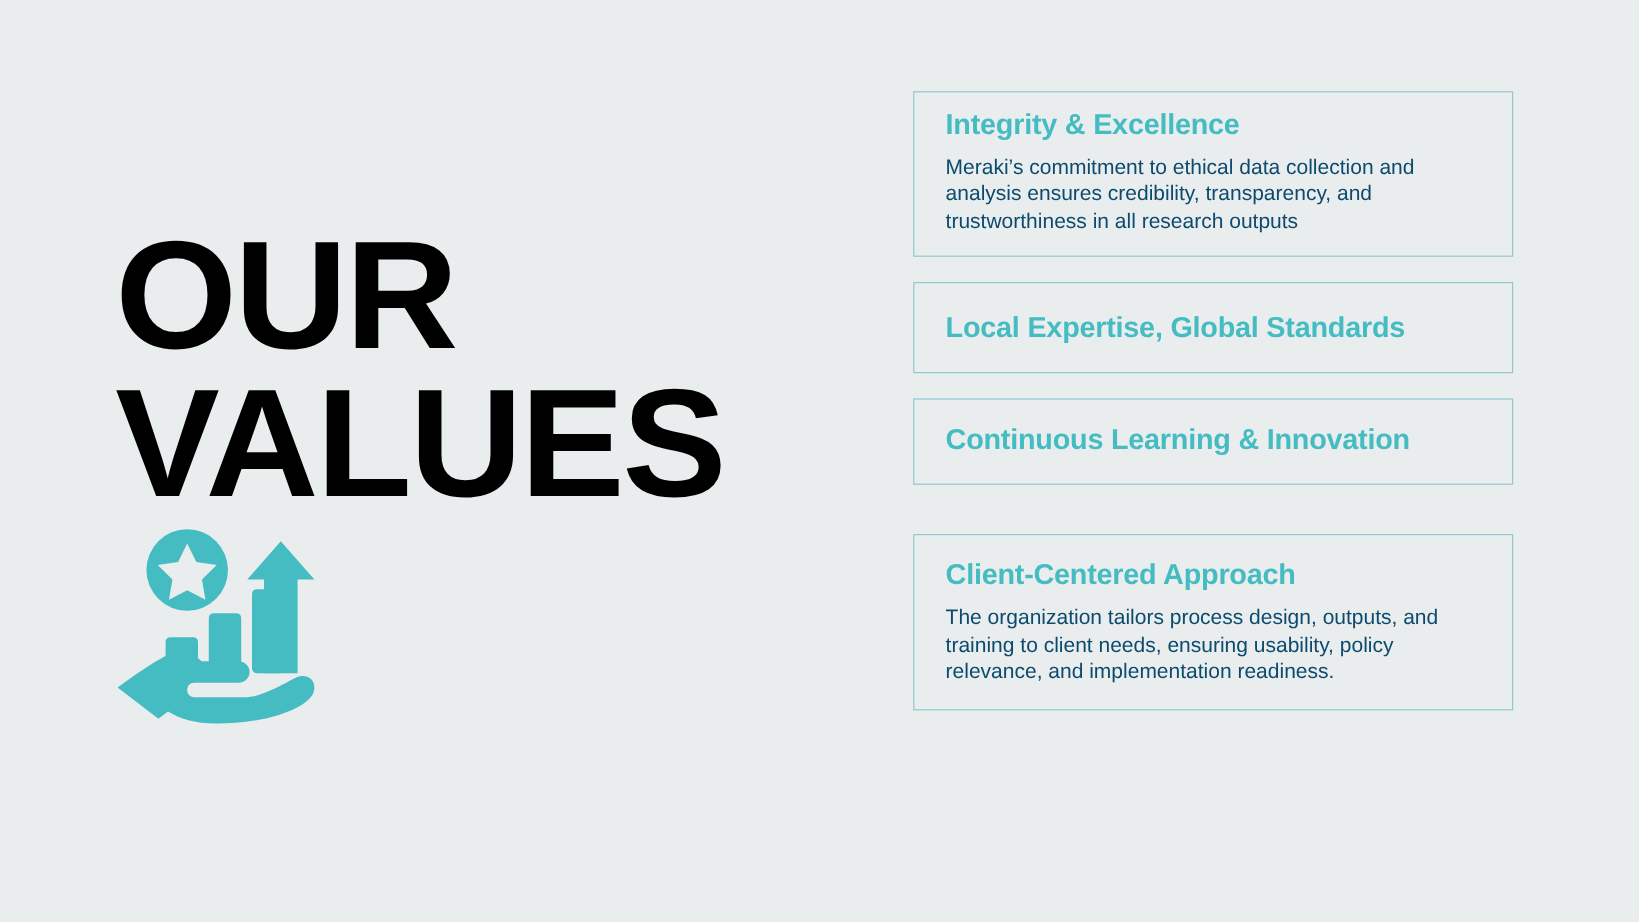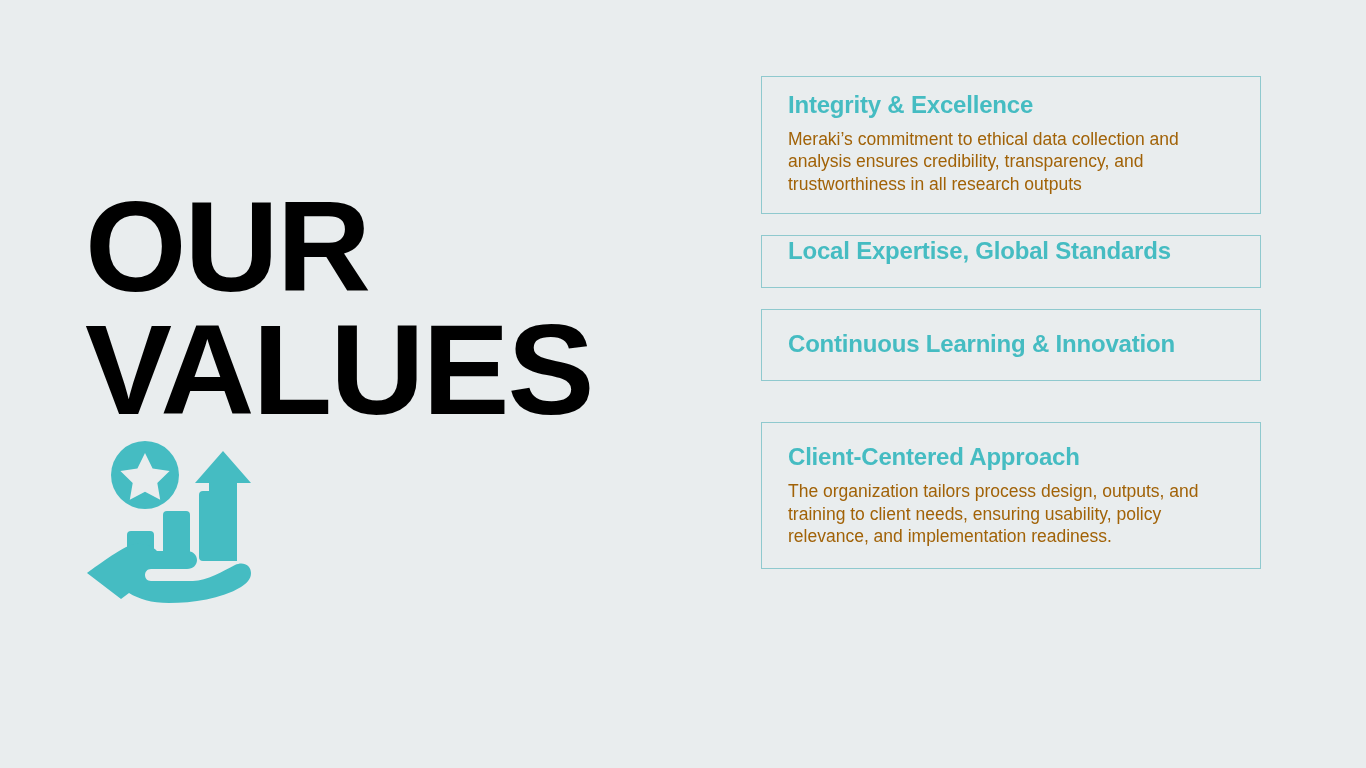--- a/index.html
+++ b/index.html
@@ -18,21 +18,21 @@
   .slide {
     position: relative;
     width: 1366px;
     height: 768px;
     background: #e9edee;
   }
 
   
   .left-panel {
     position: absolute;
-    left: 5px;
+    left: 16px;
     top: 0;
     width: 700px;
     height: 560px;
   }
 
   .slide-title {
     position: absolute;
     left: 80px;
     top: 186px;
     width: 560px;
@@ -83,26 +83,26 @@
     letter-spacing: -0.2px;
     color: #45bcc2;
   }
 
   .card-body {
     margin: 0;
     font-family: "Liberation Sans", sans-serif;
     font-weight: 400;
     font-size: 17.5px;
     line-height: 1.29;
-    color: #a16207;
+    color: #0c4a6e;
   }
 
   
   .value-card.c1 { padding-bottom: 18px; }
-  .value-card.c2 { padding-top: 1px; padding-bottom: 13px; }
+  .value-card.c2 { padding-top: 24px; padding-bottom: 13px; }
   .value-card.c3 { padding-top: 20px; padding-bottom: 14px; }
   .value-card.c4 { padding-top: 20px; padding-bottom: 20px; }
 </style>
 </head>
 <body>
 
 <div class="slide">
 
   <div class="left-panel">
 

